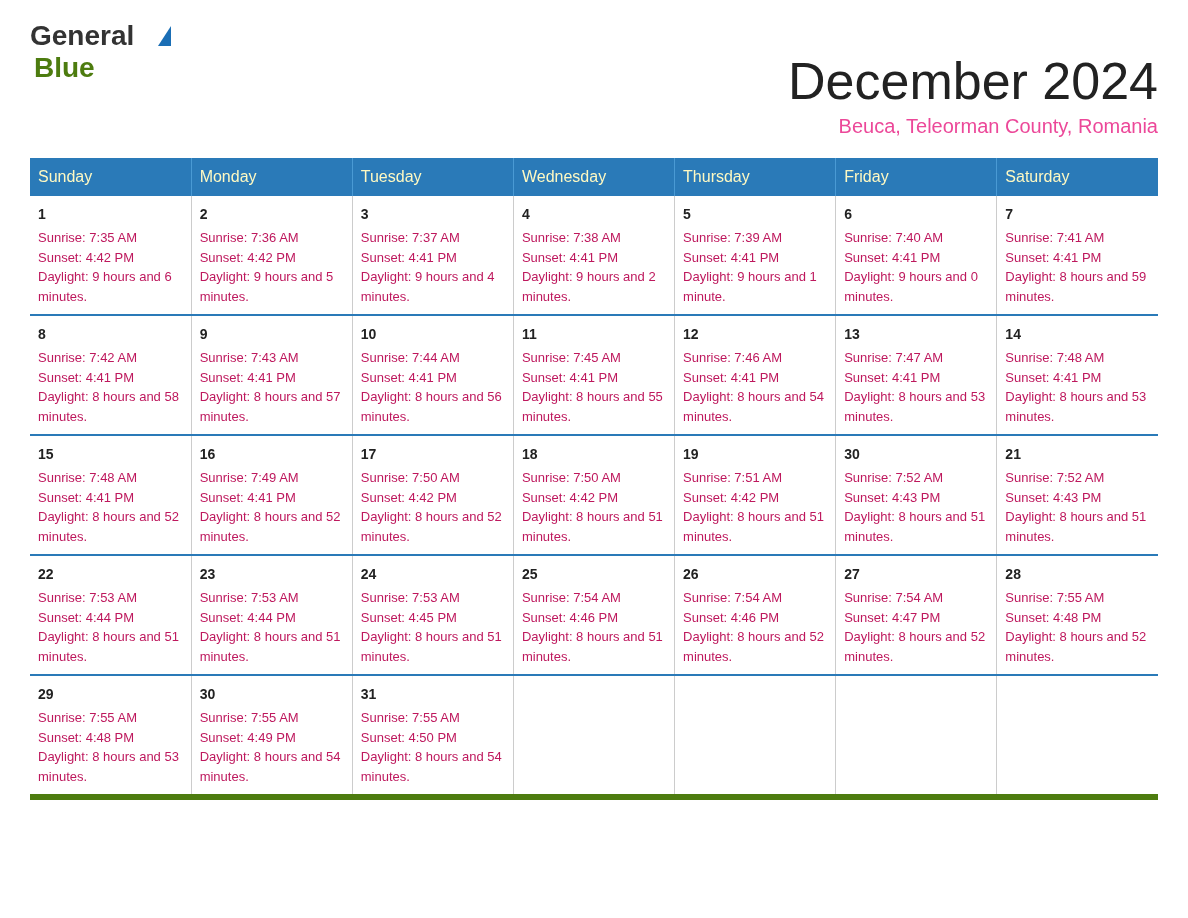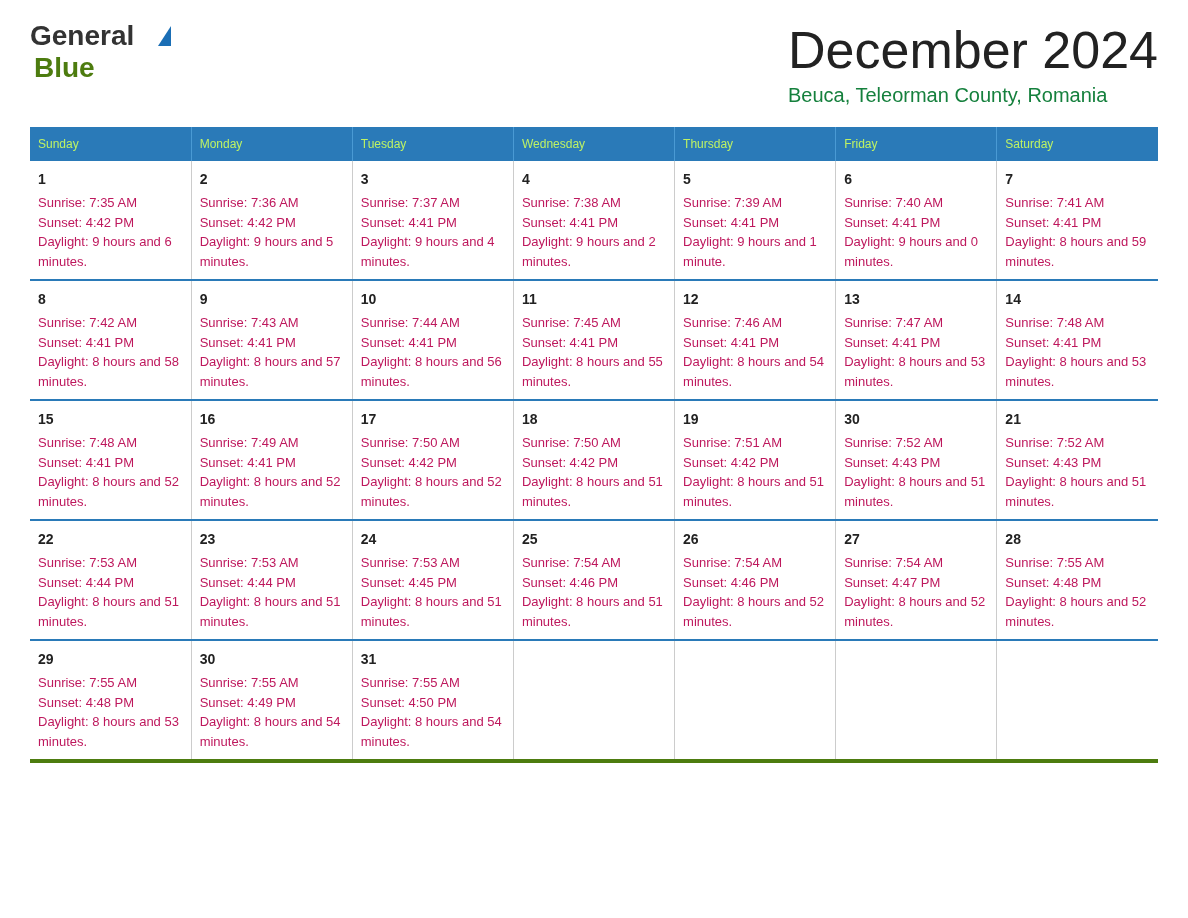--- a/index.html
+++ b/index.html
@@ -31,56 +31,57 @@
     .logo-general {
       color: #333;
     }
     .logo-blue {
       color: #4d7c0f;
       font-size: 28px;
       font-weight: bold;
       margin-left: 2px;
     }
     .title-block {
-      text-align: left;
+      text-align: right;
+      margin-top: 31px;
     }
     .month-title {
       font-size: 52px;
       font-weight: normal;
       color: #222;
     }
     .location-title {
       font-size: 20px;
-      color: #15803d;
+      color: #ec4899;
       margin-top: 4px;
     }
     table {
       width: 100%;
       border-collapse: collapse;
       margin-top: 10px;
     }
     thead tr {
       background-color: #2a7ab8;
     }
     thead th {
-      color: #bef264;
-      font-size: 12px;
+      color: #fef9c3;
+      font-size: 16px;
       font-weight: normal;
       padding: 10px 8px;
       text-align: left;
       border-right: 1px solid #4a9ad4;
     }
     thead th:last-child {
       border-right: none;
     }
     tbody tr {
       border-bottom: 2px solid #2a7ab8;
     }
     tbody tr:last-child {
-      border-bottom: 4px solid #4d7c0f;
+      border-bottom: 6px solid #4d7c0f;
       margin-top: 48px;
     }
     tbody td {
       vertical-align: top;
       padding: 8px 8px;
       font-size: 13px;
       color: #222;
       border-right: 1px solid #ccc;
       width: calc(100% / 7);
       min-height: 90px;

